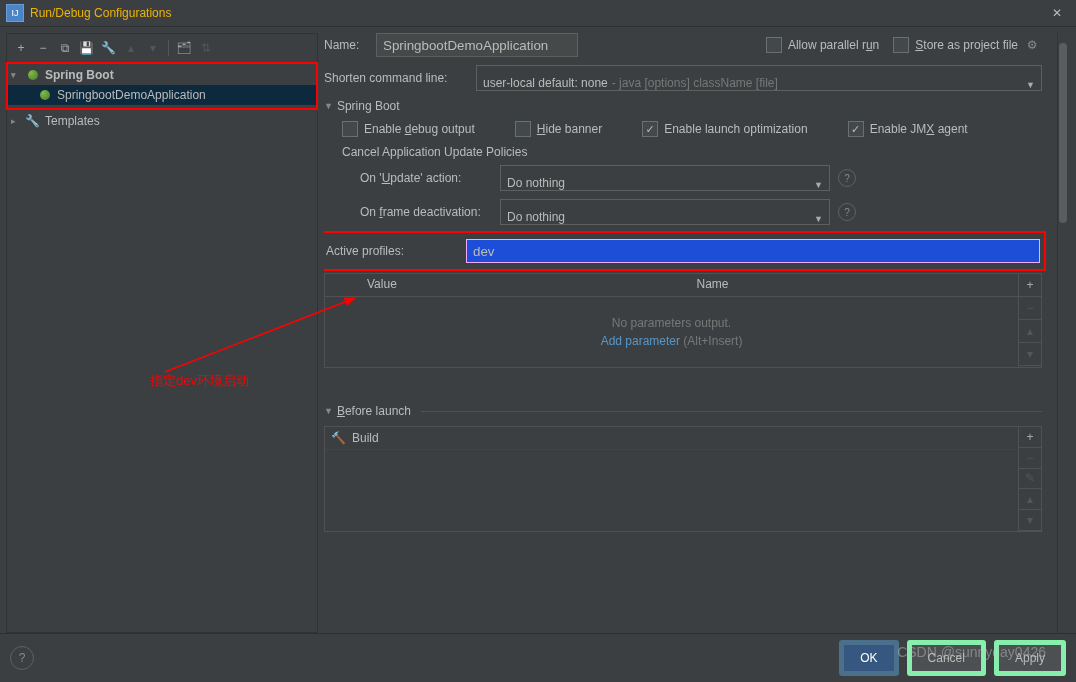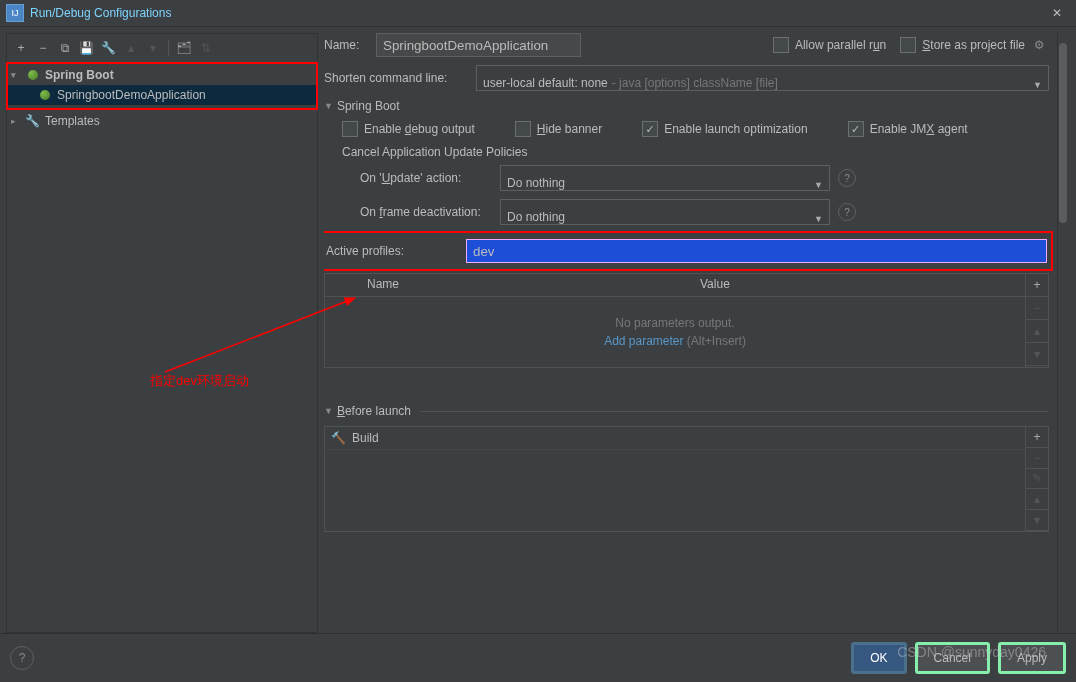--- a/index.html
+++ b/index.html
@@ -1,19 +1,19 @@
 <!DOCTYPE html>
 <html><head>
 <meta charset="utf-8">
 <style>
   html,body{margin:0;padding:0;height:100%;font-family:"Segoe UI",Arial,sans-serif;font-size:12px;background:#3c3f41;color:#bbbbbb;user-select:none;overflow:hidden}
   .window{width:1076px;height:682px;background:#3c3f41;display:flex;flex-direction:column;position:relative}
   .titlebar{height:26px;display:flex;align-items:center;padding:0 6px;border-bottom:1px solid #2d2f30}
   .titlebar .appicon{width:16px;height:16px;background:#4a86c7;border:1px solid #6a9ed1;margin-right:6px;display:flex;align-items:center;justify-content:center;font-size:9px;color:#fff;font-weight:normal}
-  .titlebar .title{flex:1;color:#7dd3fc}
+  .titlebar .title{flex:1;color:#eab308}
   .titlebar .close{width:26px;height:26px;display:flex;align-items:center;justify-content:center;color:#bbb;cursor:pointer}
   .body{flex:1;display:flex;padding:6px 6px 0 6px;gap:6px;min-height:0}
   .sidebar{width:310px;display:flex;flex-direction:column;border:1px solid #323232}
   .toolbar{height:24px;display:flex;align-items:center;padding:2px 4px;gap:2px;border-bottom:1px solid #2d2f30}
   .tbtn{width:20px;height:20px;display:flex;align-items:center;justify-content:center;color:#aaa;cursor:pointer;border-radius:2px}
   .tbtn.dis{color:#555;cursor:default}
   .tsep{width:1px;height:16px;background:#555;margin:0 3px}
   .tree{flex:1;overflow:auto;padding-top:2px}
   .tree-row{height:20px;display:flex;align-items:center;padding-left:4px;cursor:pointer}
   .tree-row .exp{width:14px;color:#888;font-size:9px}
@@ -58,21 +58,21 @@
   .bl-main{flex:1}
   .bl-row{height:22px;display:flex;align-items:center;padding:0 6px;gap:6px;background:#3c3f41;border-bottom:1px solid #414547}
   .hammer{color:#59a869}
   .bl-side{width:22px;border-left:1px solid #515151;display:flex;flex-direction:column}
   
   .active-row{outline:2px solid red;padding:6px 4px;margin:4px -2px}
   
   .footer{height:48px;display:flex;align-items:center;padding:0 10px;gap:8px;border-top:1px solid #2d2f30}
   .footer .qbtn{width:22px;height:22px;border:1px solid #5e6060;border-radius:50%;display:flex;align-items:center;justify-content:center;color:#888;cursor:pointer}
   .footer .spacer{flex:1}
-  .btn{height:26px;padding:0 16px;border:3px solid #86efac;background:#4c5052;color:#bbb;display:flex;align-items:center;cursor:pointer;border-radius:3px}
+  .btn{height:26px;padding:0 16px;border:5px solid #86efac;background:#4c5052;color:#bbb;display:flex;align-items:center;cursor:pointer;border-radius:3px}
   .btn.primary{background:#365880;border-color:#4a708b;color:#fff}
   
   .watermark{position:absolute;right:30px;bottom:22px;color:rgba(200,200,200,0.45);font-size:14px;pointer-events:none}
   .anno{position:absolute;left:150px;top:372px;color:red;font-size:13px;pointer-events:none}
   svg.arrow-anno{position:absolute;left:145px;top:290px;pointer-events:none}
   
   .scrollbar-fake{width:12px;background:#3c3f41;border-left:1px solid #323232}
   .scrollbar-thumb{width:8px;margin:1px;background:#5a5d5f;border-radius:4px;height:180px;margin-top:10px}
 </style>
 </head>
@@ -118,21 +118,21 @@
       <div class="tree">
         <div class="tree-row">
           <span class="exp">▸</span>
           <span class="icn tmpl-icon">🔧</span>
           <span>Templates</span>
         </div>
       </div>
     </div>
 
     <div class="form">
-     <div style="display:flex;gap:4px;flex:1;min-height:0">
+     <div style="display:flex;gap:11px;flex:1;min-height:0">
       <div class="form-scroll">
 
         <div class="row">
           <div class="lbl" style="width:52px"><span>Name:</span></div>
           <input class="txt" style="max-width: 350px;" value="SpringbootDemoApplication">
           <div style="flex:1"></div>
           <label class="chk">
                 <span class="chkbox"></span>
                 <span><span>Allow parallel r</span><u>u</u><span>n</span></span>
               </label>
@@ -199,22 +199,22 @@
 
         <div class="row active-row">
           <div class="lbl" style="width:140px">Active profiles:</div>
           <input class="txt focus" value="dev" style="">
         </div>
 
         <div class="params">
           <div class="params-main">
             <div class="params-hdr">
               <div class="col" style="width:18px"></div>
+              <div class="col" style="flex:1">Value</div>
               <div class="col" style="flex:1">Name</div>
-              <div class="col" style="flex:1">Value</div>
             </div>
             <div class="params-body">
               <div>No parameters output.</div>
               <div style="margin-top:4px"><span class="link">Add parameter</span> <span class="kbd">(Alt+Insert)</span></div>
             </div>
           </div>
           <div class="params-side">
             <div class="sbtn">+</div>
             <div class="sbtn dis">−</div>
             <div class="sbtn dis">▴</div>

